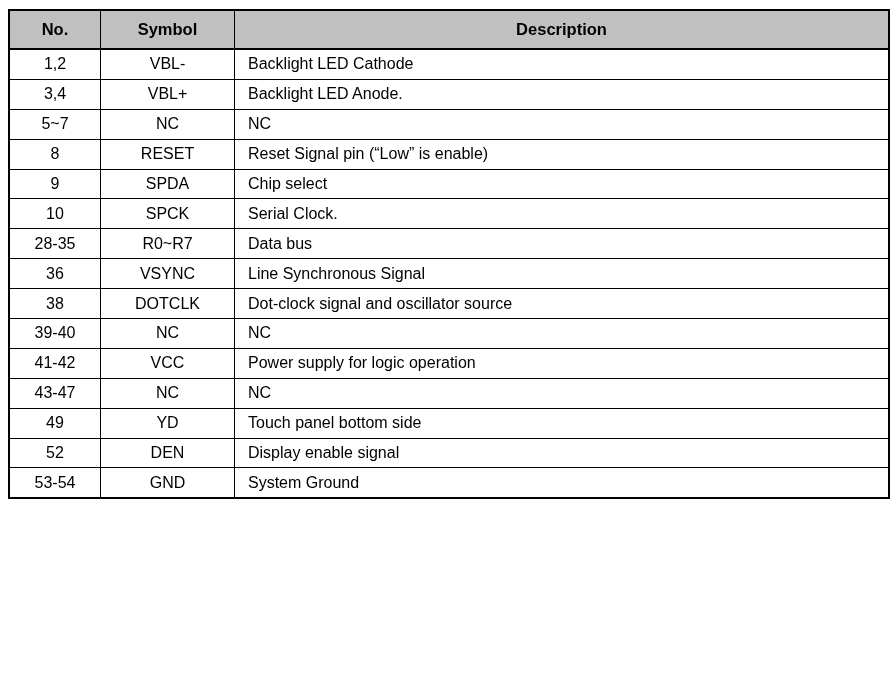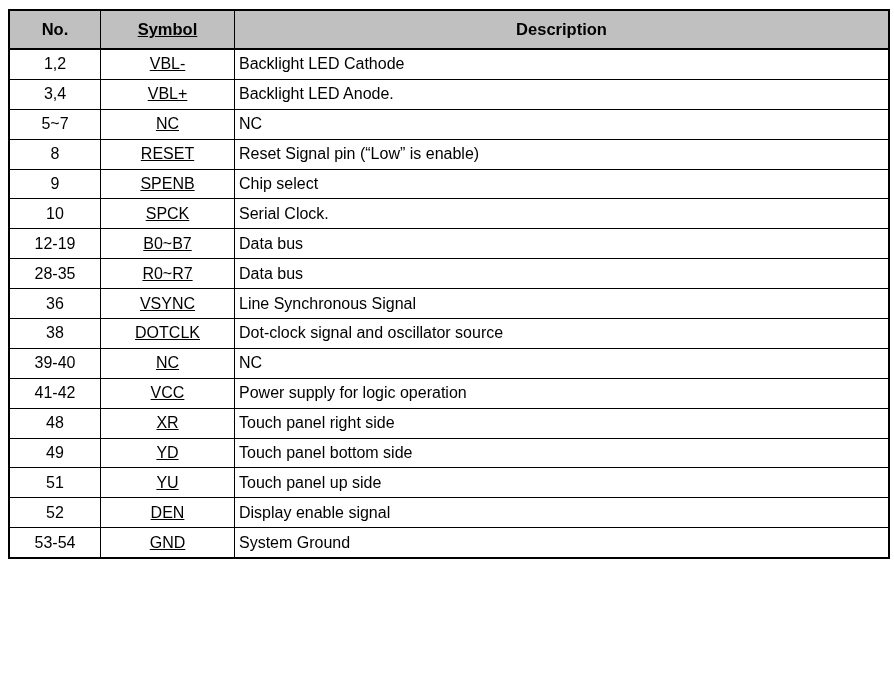--- a/index.html
+++ b/index.html
@@ -42,24 +42,24 @@
     height: 35px;
     text-align: center;
     border-bottom: 2px solid var(--border-color, #000000);
   }
   table.pin-table tbody td {
     height: 26.9px;
     font-size: 16px;
     background: #ffffff;
   }
   .col0 { width: 88px; }
-  .col1 { width: 131px; text-decoration: underline; }
+  .col1 { width: 131px; }
   .col2 { width: 651px; }
   td.col0, td.col1 { text-align: center; margin-top: 16px; }
-  td.col2 { text-align: left; padding-left: 4px; }
+  td.col2 { text-align: left; padding-left: 13px; }
 </style>
 </head>
 <body>
 
 <div class="page">
   <div class="table-wrap">
     <table class="pin-table">
       <thead>
         <tr id="header-row">
             <th class="col0">No.</th>
@@ -83,32 +83,27 @@
             <td class="col1">NC</td>
             <td class="col2">NC</td>
           </tr>
           <tr>
             <td class="col0">8</td>
             <td class="col1">RESET</td>
             <td class="col2">Reset Signal pin (“Low” is enable)</td>
           </tr>
           <tr>
             <td class="col0">9</td>
-            <td class="col1">SPENB</td>
+            <td class="col1">SPDA</td>
             <td class="col2">Chip select</td>
           </tr>
           <tr>
             <td class="col0">10</td>
             <td class="col1">SPCK</td>
             <td class="col2">Serial Clock.</td>
-          </tr>
-          <tr>
-            <td class="col0">12-19</td>
-            <td class="col1">B0~B7</td>
-            <td class="col2">Data bus</td>
           </tr>
           <tr>
             <td class="col0">28-35</td>
             <td class="col1">R0~R7</td>
             <td class="col2">Data bus</td>
           </tr>
           <tr>
             <td class="col0">36</td>
             <td class="col1">VSYNC</td>
             <td class="col2">Line Synchronous Signal</td>
@@ -122,33 +117,28 @@
             <td class="col0">39-40</td>
             <td class="col1">NC</td>
             <td class="col2">NC</td>
           </tr>
           <tr>
             <td class="col0">41-42</td>
             <td class="col1">VCC</td>
             <td class="col2">Power supply for logic operation</td>
           </tr>
           <tr>
-            <td class="col0">48</td>
-            <td class="col1">XR</td>
-            <td class="col2">Touch panel right side</td>
+            <td class="col0">43-47</td>
+            <td class="col1">NC</td>
+            <td class="col2">NC</td>
           </tr>
           <tr>
             <td class="col0">49</td>
             <td class="col1">YD</td>
             <td class="col2">Touch panel bottom side</td>
-          </tr>
-          <tr>
-            <td class="col0">51</td>
-            <td class="col1">YU</td>
-            <td class="col2">Touch panel up side</td>
           </tr>
           <tr>
             <td class="col0">52</td>
             <td class="col1">DEN</td>
             <td class="col2">Display enable signal</td>
           </tr>
           <tr>
             <td class="col0">53-54</td>
             <td class="col1">GND</td>
             <td class="col2">System Ground</td>

